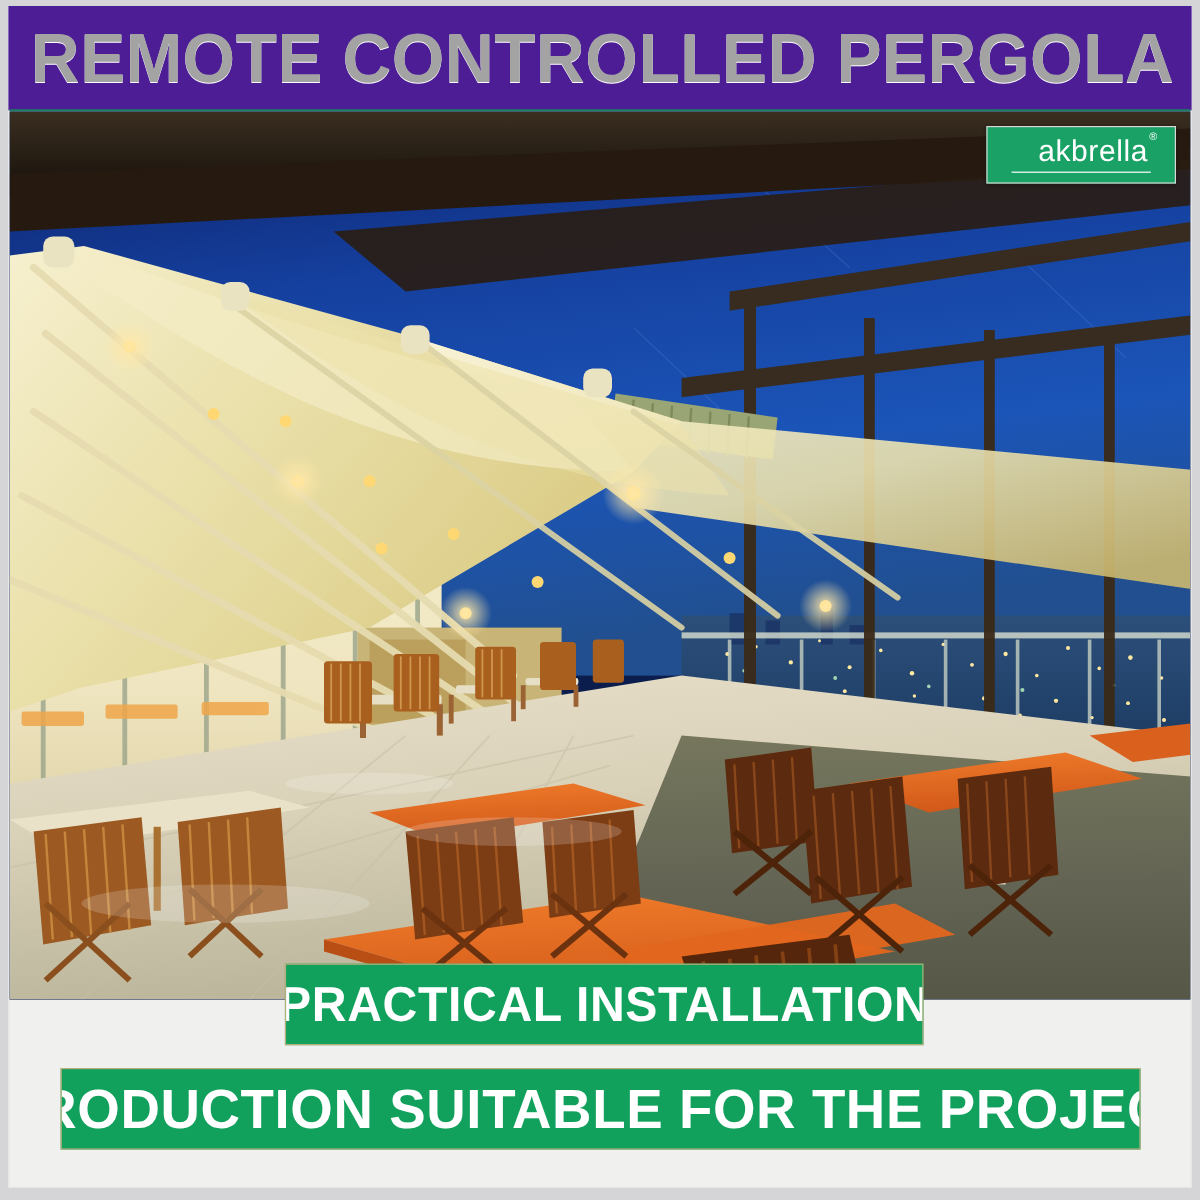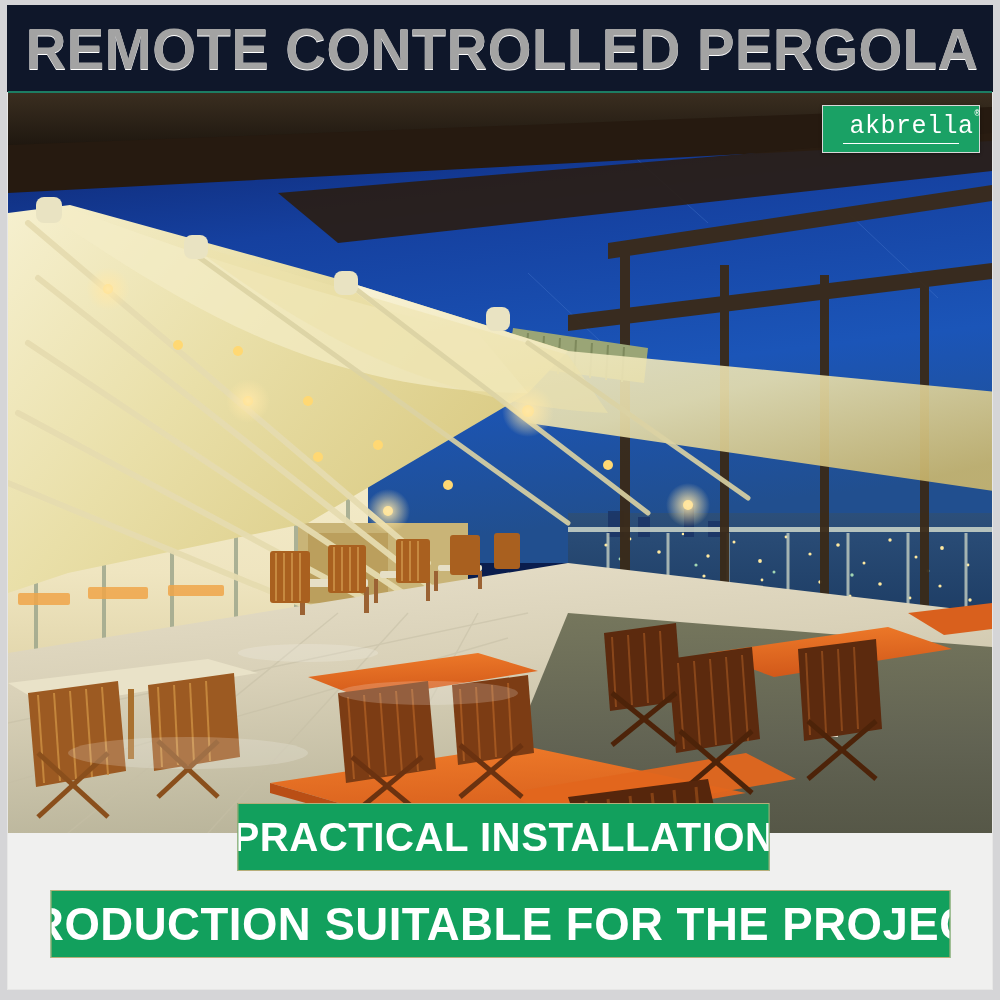--- a/index.html
+++ b/index.html
@@ -30,21 +30,21 @@
     border: 1px solid #e7e7e6;
   }
 
   
   .header {
     position: absolute;
     left: 7px;
     top: 5px;
     width: 986px;
     height: 87px;
-    background: #0f172a;
+    background: #4c1d95;
     display: flex;
     align-items: center;
     justify-content: center;
     overflow: hidden;
   }
   .header-title {
     font-family: "Liberation Sans Narrow", "Liberation Sans", sans-serif;
     font-weight: bold;
     font-size: 58px;
     letter-spacing: 0.5px;
@@ -90,21 +90,21 @@
     box-sizing: border-box;
     display: flex;
     flex-direction: column;
     align-items: center;
     justify-content: center;
     box-shadow: 0 1px 3px rgba(0,0,0,0.35);
   }
   .logo-word {
     position: relative;
     color: #ffffff;
-    font-family: Liberation Mono, monospace;
+    font-family: Liberation Sans, sans-serif;
     font-size: 25px;
     font-weight: 400;
     letter-spacing: 0.5px;
     line-height: 1;
     padding: 0 2px;
     white-space: nowrap;
     margin-left: 27px;
   }
   .logo-reg {
     font-size: 9px;

